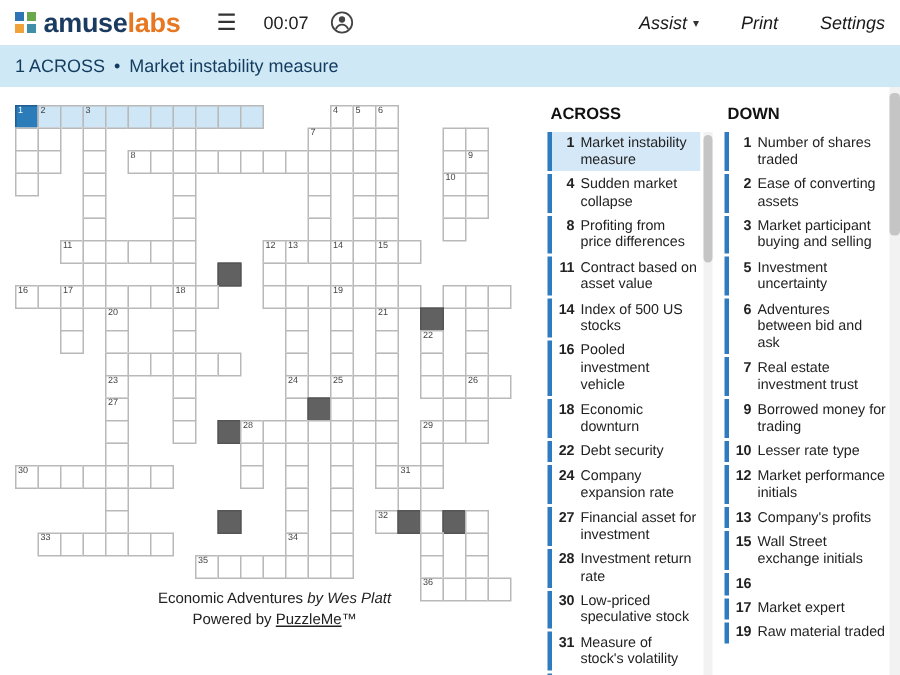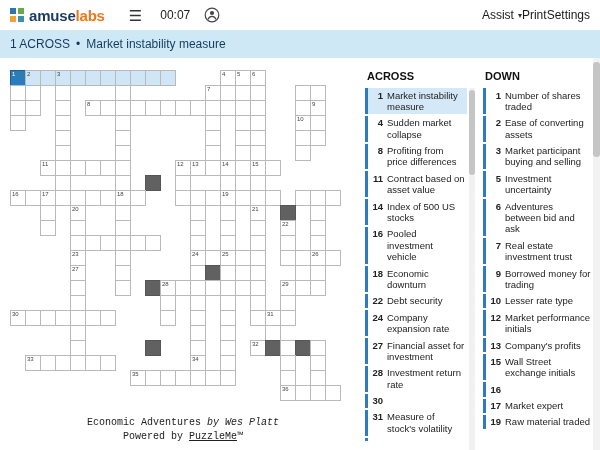--- a/index.html
+++ b/index.html
@@ -10,47 +10,47 @@
   }
 
   
   .topbar { height: 30px; display: flex; align-items: center; padding: 0 10px; background: #fff; }
   .logo { display: flex; align-items: center; gap: 4px; cursor: pointer; }
   .logo-grid { width: 15px; height: 15px; display: grid; grid-template-columns: 6px 6px; grid-template-rows: 6px 6px; gap: 2px; }
   .logo-grid .sq1 { background: #2e75b6; }
   .logo-grid .sq2 { background: #6aa84f; }
   .logo-grid .sq3 { background: #f1a33b; }
   .logo-grid .sq4 { background: #3f8fa8; }
-  .logo-text { font-size: 15px; font-weight: bold; letter-spacing: -0.2px; }
+  .logo-text { font-size: 18px; font-weight: bold; letter-spacing: -0.2px; }
   .logo-text .amuse { color: #1b3a5f; }
   .logo-text .labs { color: #e87722; }
   .menu-btn { margin-left: 24px; font-size: 15px; color: #333; cursor: pointer; line-height: 1; }
   .timer { margin-left: 18px; font-size: 12px; color: #222; }
   .user-btn { margin-left: 14px; cursor: pointer; display: flex; align-items: center; }
-  .topbar-right { margin-left: auto; display: flex; align-items: center; font-size: 12px; color: #1a1a1a; }
+  .topbar-right { margin-left: auto; display: flex; align-items: center; gap: 28px; font-size: 12px; color: #1a1a1a; font-style: italic; }
   .tb-item { cursor: pointer; display: flex; align-items: center; }
   .caret { font-size: 8px; margin-left: 4px; color: #333; }
 
   
   .banner { height: 28px; background: #cfe8f6; display: flex; align-items: center; padding: 0 10px; font-size: 12px; color: #123b5e; gap: 6px; }
 
   
   .main { position: absolute; top: 58px; left: 0; right: 0; bottom: 0; background: #fff; }
 
   
   #grid { position: absolute; left: 10px; top: 12px; width: 346px; height: 331px; }
   .cell { position: absolute; width: 16px; height: 16px; background: #fff; border: 1px solid #b9b9b9; }
   .cell.dark { background: #616161; border-color: #555; }
   .cell.hl { background: #cfe6f7; }
   .cell.sel { background: #2b7cb9; border-color: #1f5e8f; }
   .cnum { position: absolute; top: 0; left: 1px; font-size: 6px; line-height: 7px; color: #444; }
   .sel .cnum { color: #fff; }
 
   
-  .attr { position: absolute; left: 10px; top: 359px; width: 346px; text-align: center; font-size: 10px; color: #222; font-family: Liberation Mono, monospace; }
+  .attr { position: absolute; left: 10px; top: 336px; width: 346px; text-align: center; font-size: 10px; color: #222; }
   .attr .line2 { margin-top: 3px; }
   .byline { font-style: italic; }
   .pm-link { text-decoration: underline; cursor: pointer; color: #222; text-align: right; }
 
   
   .clues { position: absolute; left: 363px; top: 0; right: 0; bottom: 0; }
   .col-across { position: absolute; left: 0; top: 0; width: 104px; bottom: 0; overflow: hidden; }
   .col-down { position: absolute; left: 118px; top: 0; width: 112px; bottom: 0; overflow: hidden; }
   .clue-header { font-size: 11px; font-weight: bold; color: #111; padding: 12px 0 6px 4px; }
   .clue { display: flex; margin: 0 0 2px 2px; border-left: 3px solid #2e7bbf; padding: 1.5px 2px 1.5px 3px; font-size: 9.5px; line-height: 1.2; color: #222; background: #fff; cursor: pointer; }
@@ -452,20 +452,21 @@
           <div class="clue">
             <span class="clue-num">27</span>
             <span class="clue-text">Financial asset for investment</span>
           </div>
           <div class="clue">
             <span class="clue-num">28</span>
             <span class="clue-text">Investment return rate</span>
           </div>
           <div class="clue">
             <span class="clue-num">30</span>
+            <span class="clue-text">Low-priced speculative stock</span>
           </div>
           <div class="clue">
             <span class="clue-num">31</span>
             <span class="clue-text">Measure of stock's volatility</span>
           </div>
           <div class="clue"></div>
         </div>
     </div>
     <div class="sb-track-across">
       <div class="sb-thumb across"></div>

